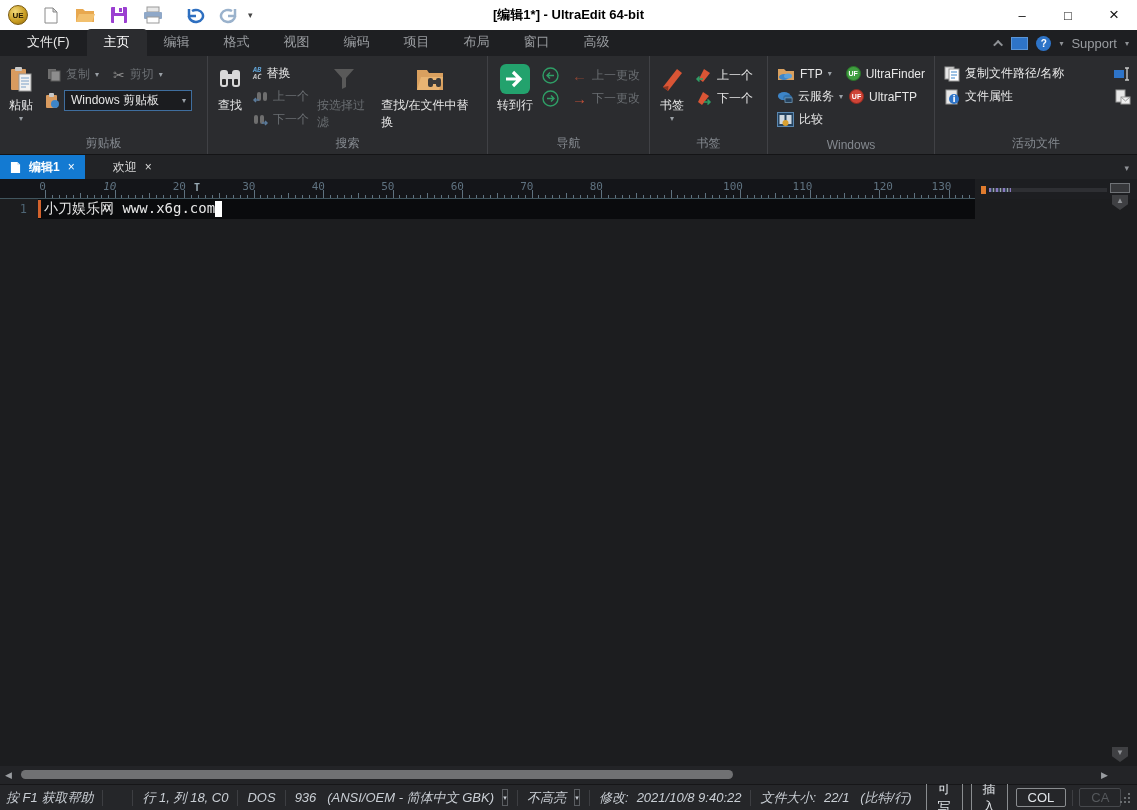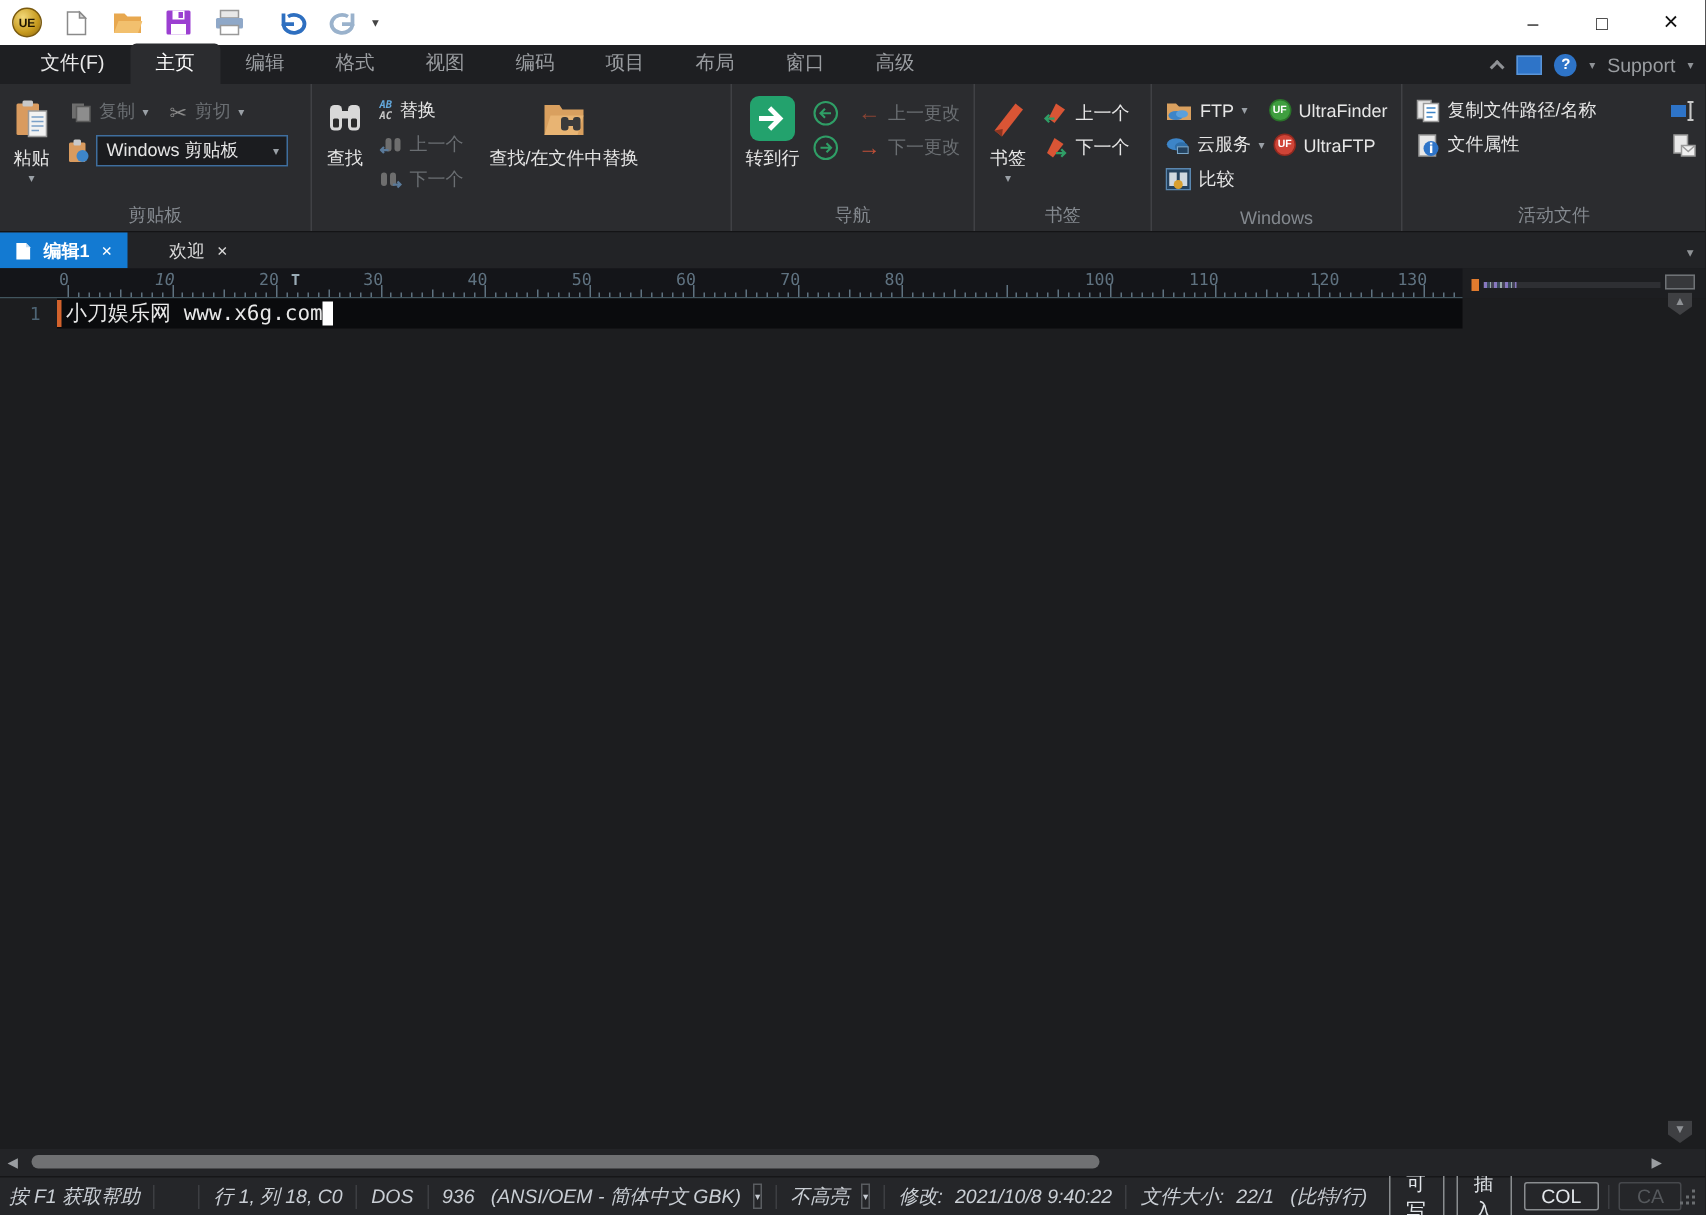--- a/index.html
+++ b/index.html
@@ -175,20 +175,21 @@
         </svg>
     </span>
     <span class="qbtn">
       <svg width="20" height="18" viewBox="0 0 20 18">
           <path d="M16 3v7h-7" fill="none" stroke="#9ab2cc" stroke-width="2.5"></path>
           <path d="M16 10a7 6 0 1 1-3-5" fill="none" stroke="#9ab2cc" stroke-width="2.5"></path>
         </svg>
     </span>
     <span class="qat-caret">▾</span>
   </div>
+  <div class="win-title">[编辑1*] - UltraEdit 64-bit</div>
   <div class="win-controls">
     <span class="wbtn">–</span>
     <span class="wbtn">□</span>
     <span class="wbtn close">×</span>
   </div>
 </div>
 
 <div class="menubar">
   <span class="mtab file">文件(F)</span>
   <span class="mtab active">主页</span>
@@ -290,33 +291,42 @@
         </div>
         <div class="smallbtn disabled">
           <svg width="15" height="12" viewBox="0 0 15 12">
               <rect x="1" y="1" width="4" height="9" rx="2" fill="#6e6e6e"></rect>
               <rect x="7" y="1" width="4" height="9" rx="2" fill="#6e6e6e"></rect>
               <path d="M9 9h5M12 7l2 2-2 2" stroke="#5a7a9a" stroke-width="1.5" fill="none"></path>
             </svg>
           <span>下一个</span>
         </div>
       </div>
+      <div class="bigbtn disabled" style="width:76px">
+        <span class="bicon">
+          <svg width="26" height="24" viewBox="0 0 26 24">
+              <path d="M3 2h20l-8 9v9l-4 2V11z" fill="#595959"></path>
+            </svg>
+        </span>
+        <span>按选择过滤</span>
+      </div>
       <div class="bigbtn" style="width:128px">
         <span class="bicon">
           <svg width="30" height="26" viewBox="0 0 30 26">
               <path d="M2 4h10l2 3h14v17H2z" fill="#d9a05f"></path>
               <path d="M2 24l4-13h22l-4 13z" fill="#e8b473"></path>
               <rect x="13" y="12" width="5" height="9" rx="2" fill="#3a3a3a"></rect>
               <rect x="21" y="12" width="5" height="9" rx="2" fill="#3a3a3a"></rect>
               <rect x="17" y="14" width="5" height="4" fill="#3a3a3a"></rect>
             </svg>
         </span>
         <span>查找/在文件中替换</span>
       </div>
     </div>
+    <div class="rgroup-label">搜索</div>
   </div>
 
   <div class="rgroup" style="width:162px">
     <div class="rgroup-content">
       <div class="bigbtn">
         <span class="bicon">
           <svg width="30" height="30" viewBox="0 0 30 30">
               <rect width="30" height="30" rx="6" fill="#23a26d"></rect>
               <path d="M6 15h13M13 8l7 7-7 7" stroke="#fff" stroke-width="3.2" fill="none"></path>
             </svg>

